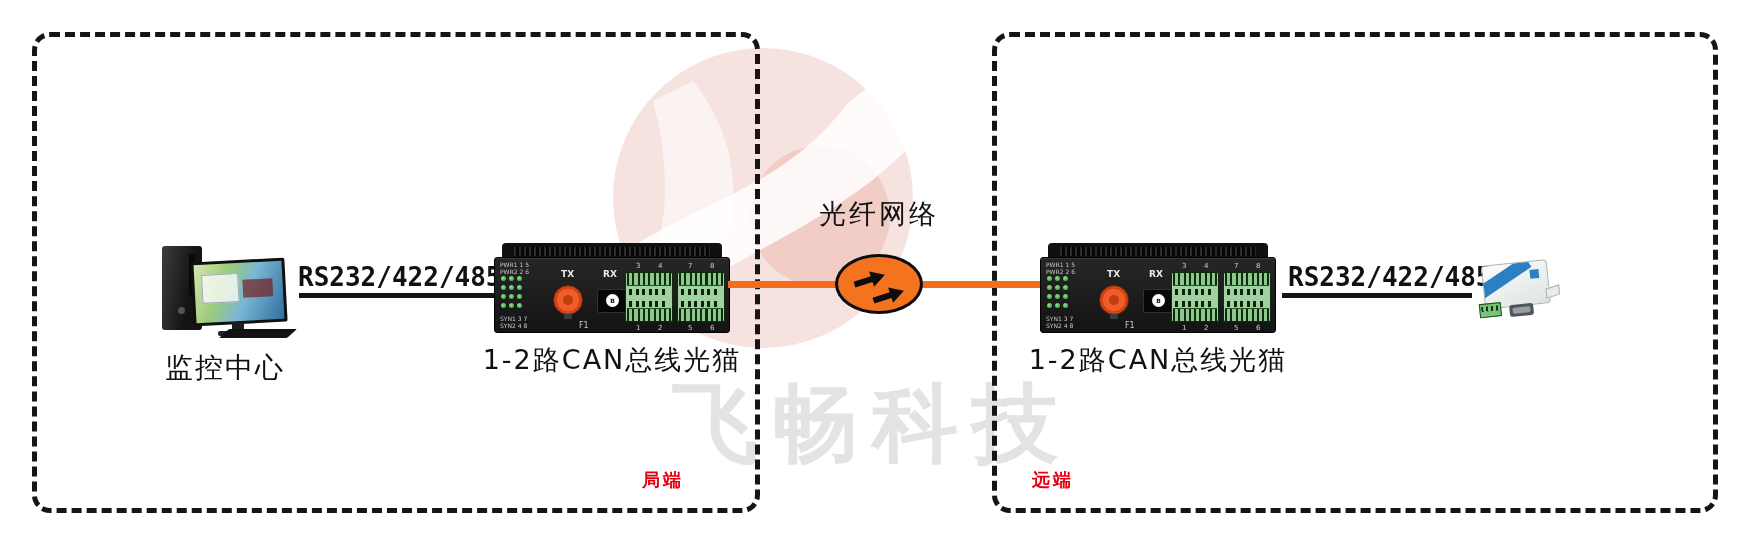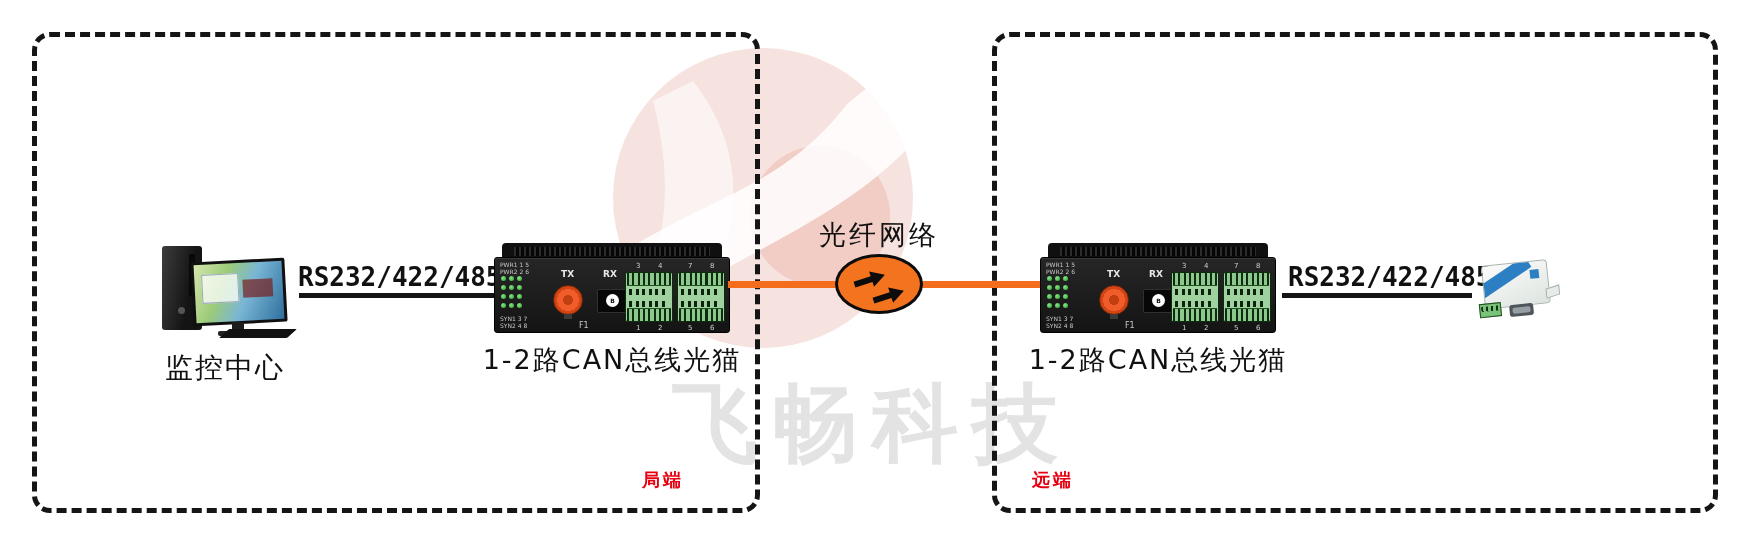--- a/index.html
+++ b/index.html
@@ -24,21 +24,21 @@
   
   .lbl{position:absolute;z-index:2;text-align:center;white-space:nowrap;}
   .lbl.cjk{font-size:28px;letter-spacing:2px;color:#111;}
   .lbl.link{font-family:"DejaVu Sans Mono",monospace;font-size:26px;font-weight:bold;color:#111;letter-spacing:0;}
   .hline{position:absolute;height:5px;background:#141414;z-index:2;}
   .oline{position:absolute;height:7px;background:#f36d1d;z-index:2;}
 
   
   .fiber-ellipse{position:absolute;left:835px;top:254px;width:88px;height:60px;background:#f4731f;
                  border:3px solid #0c0c0c;border-radius:50%;z-index:3;box-sizing:border-box;}
-  .fiber-label{left:789px;top:217px;width:180px;font-size:27px;letter-spacing:3px;color:#111;}
+  .fiber-label{left:789px;top:196px;width:180px;font-size:27px;letter-spacing:3px;color:#111;}
 
   
   .device{position:absolute;width:236px;height:90px;z-index:2;}
   .dev-top{position:absolute;left:8px;right:8px;top:0;height:16px;background:#101010;border-radius:4px 4px 0 0;}
   .dev-top::after{content:"";position:absolute;left:12px;right:12px;top:4px;bottom:3px;
                   background:repeating-linear-gradient(90deg,#2c2c2c 0 2px,#060606 2px 5px);}
   .dev-body{position:absolute;left:0;right:0;top:14px;bottom:0;background:linear-gradient(#262626,#141414);
             border:1px solid #000;border-radius:3px;box-shadow:inset 0 1px 0 #3a3a3a;}
   .micro{position:absolute;font-size:6px;line-height:7px;color:#c9c9c9;white-space:pre;z-index:2;}
   .led-grid{position:absolute;left:6px;top:18px;display:grid;grid-template-columns:repeat(3,8px);grid-auto-rows:9px;}

